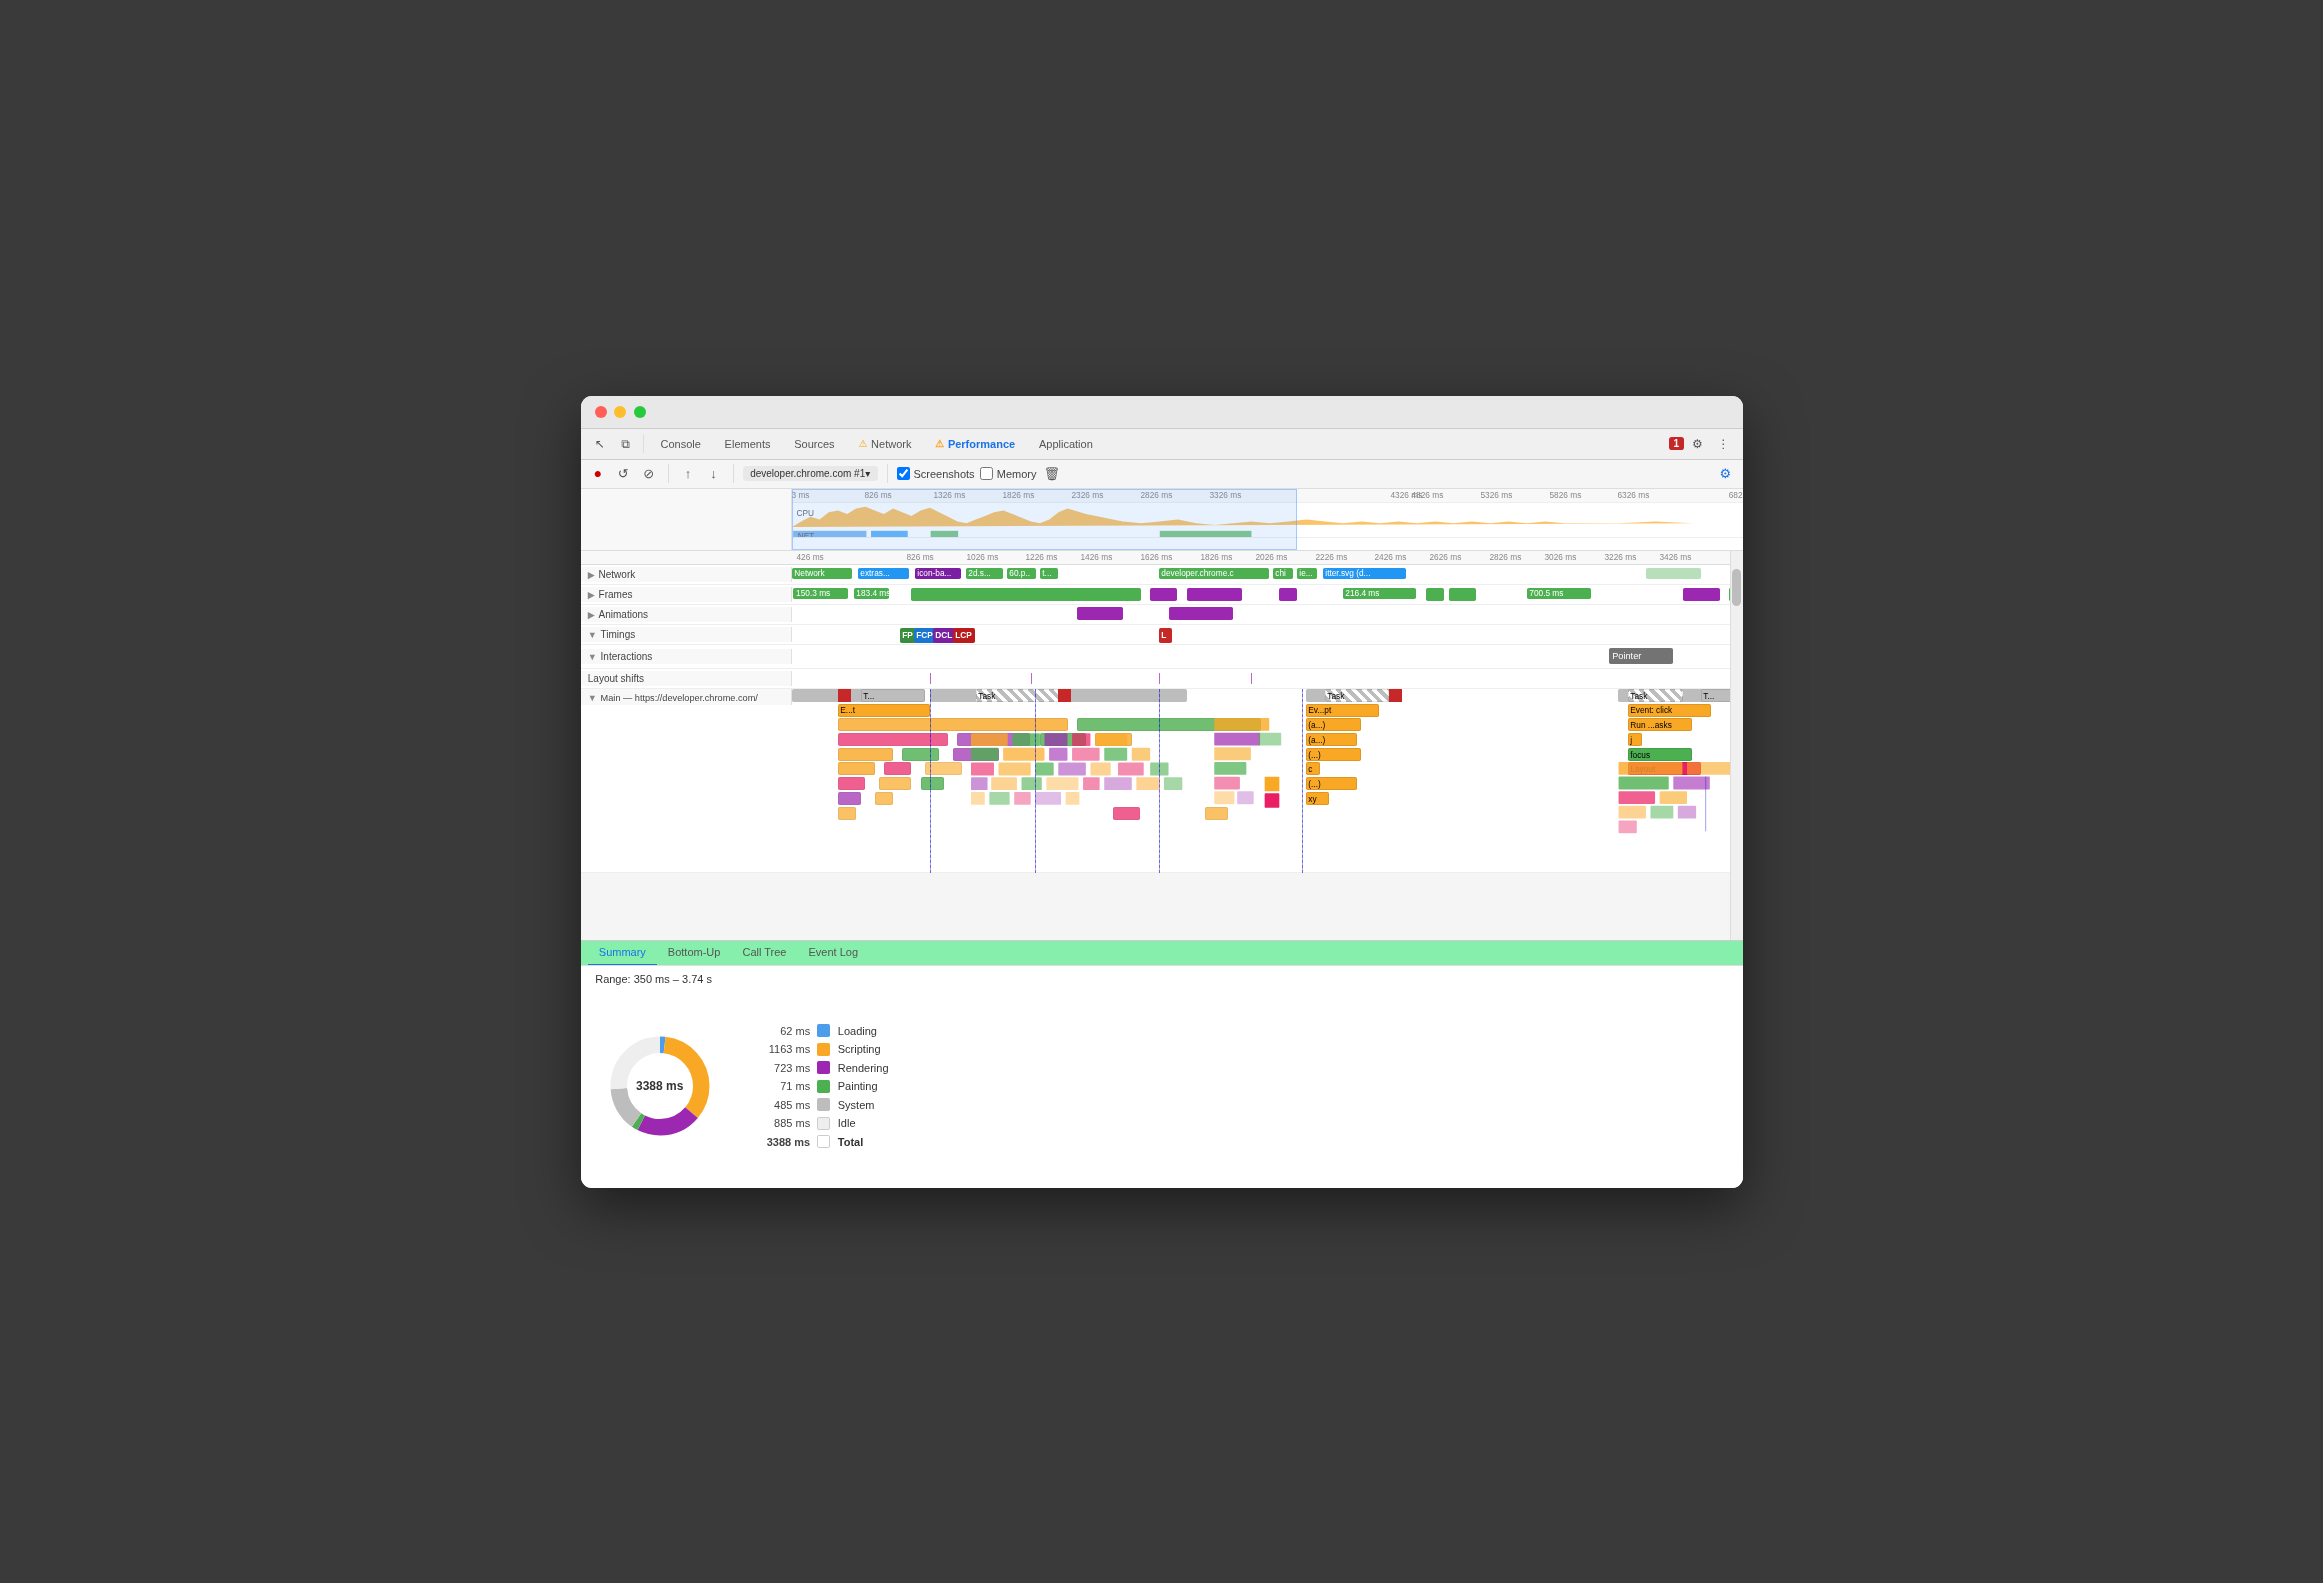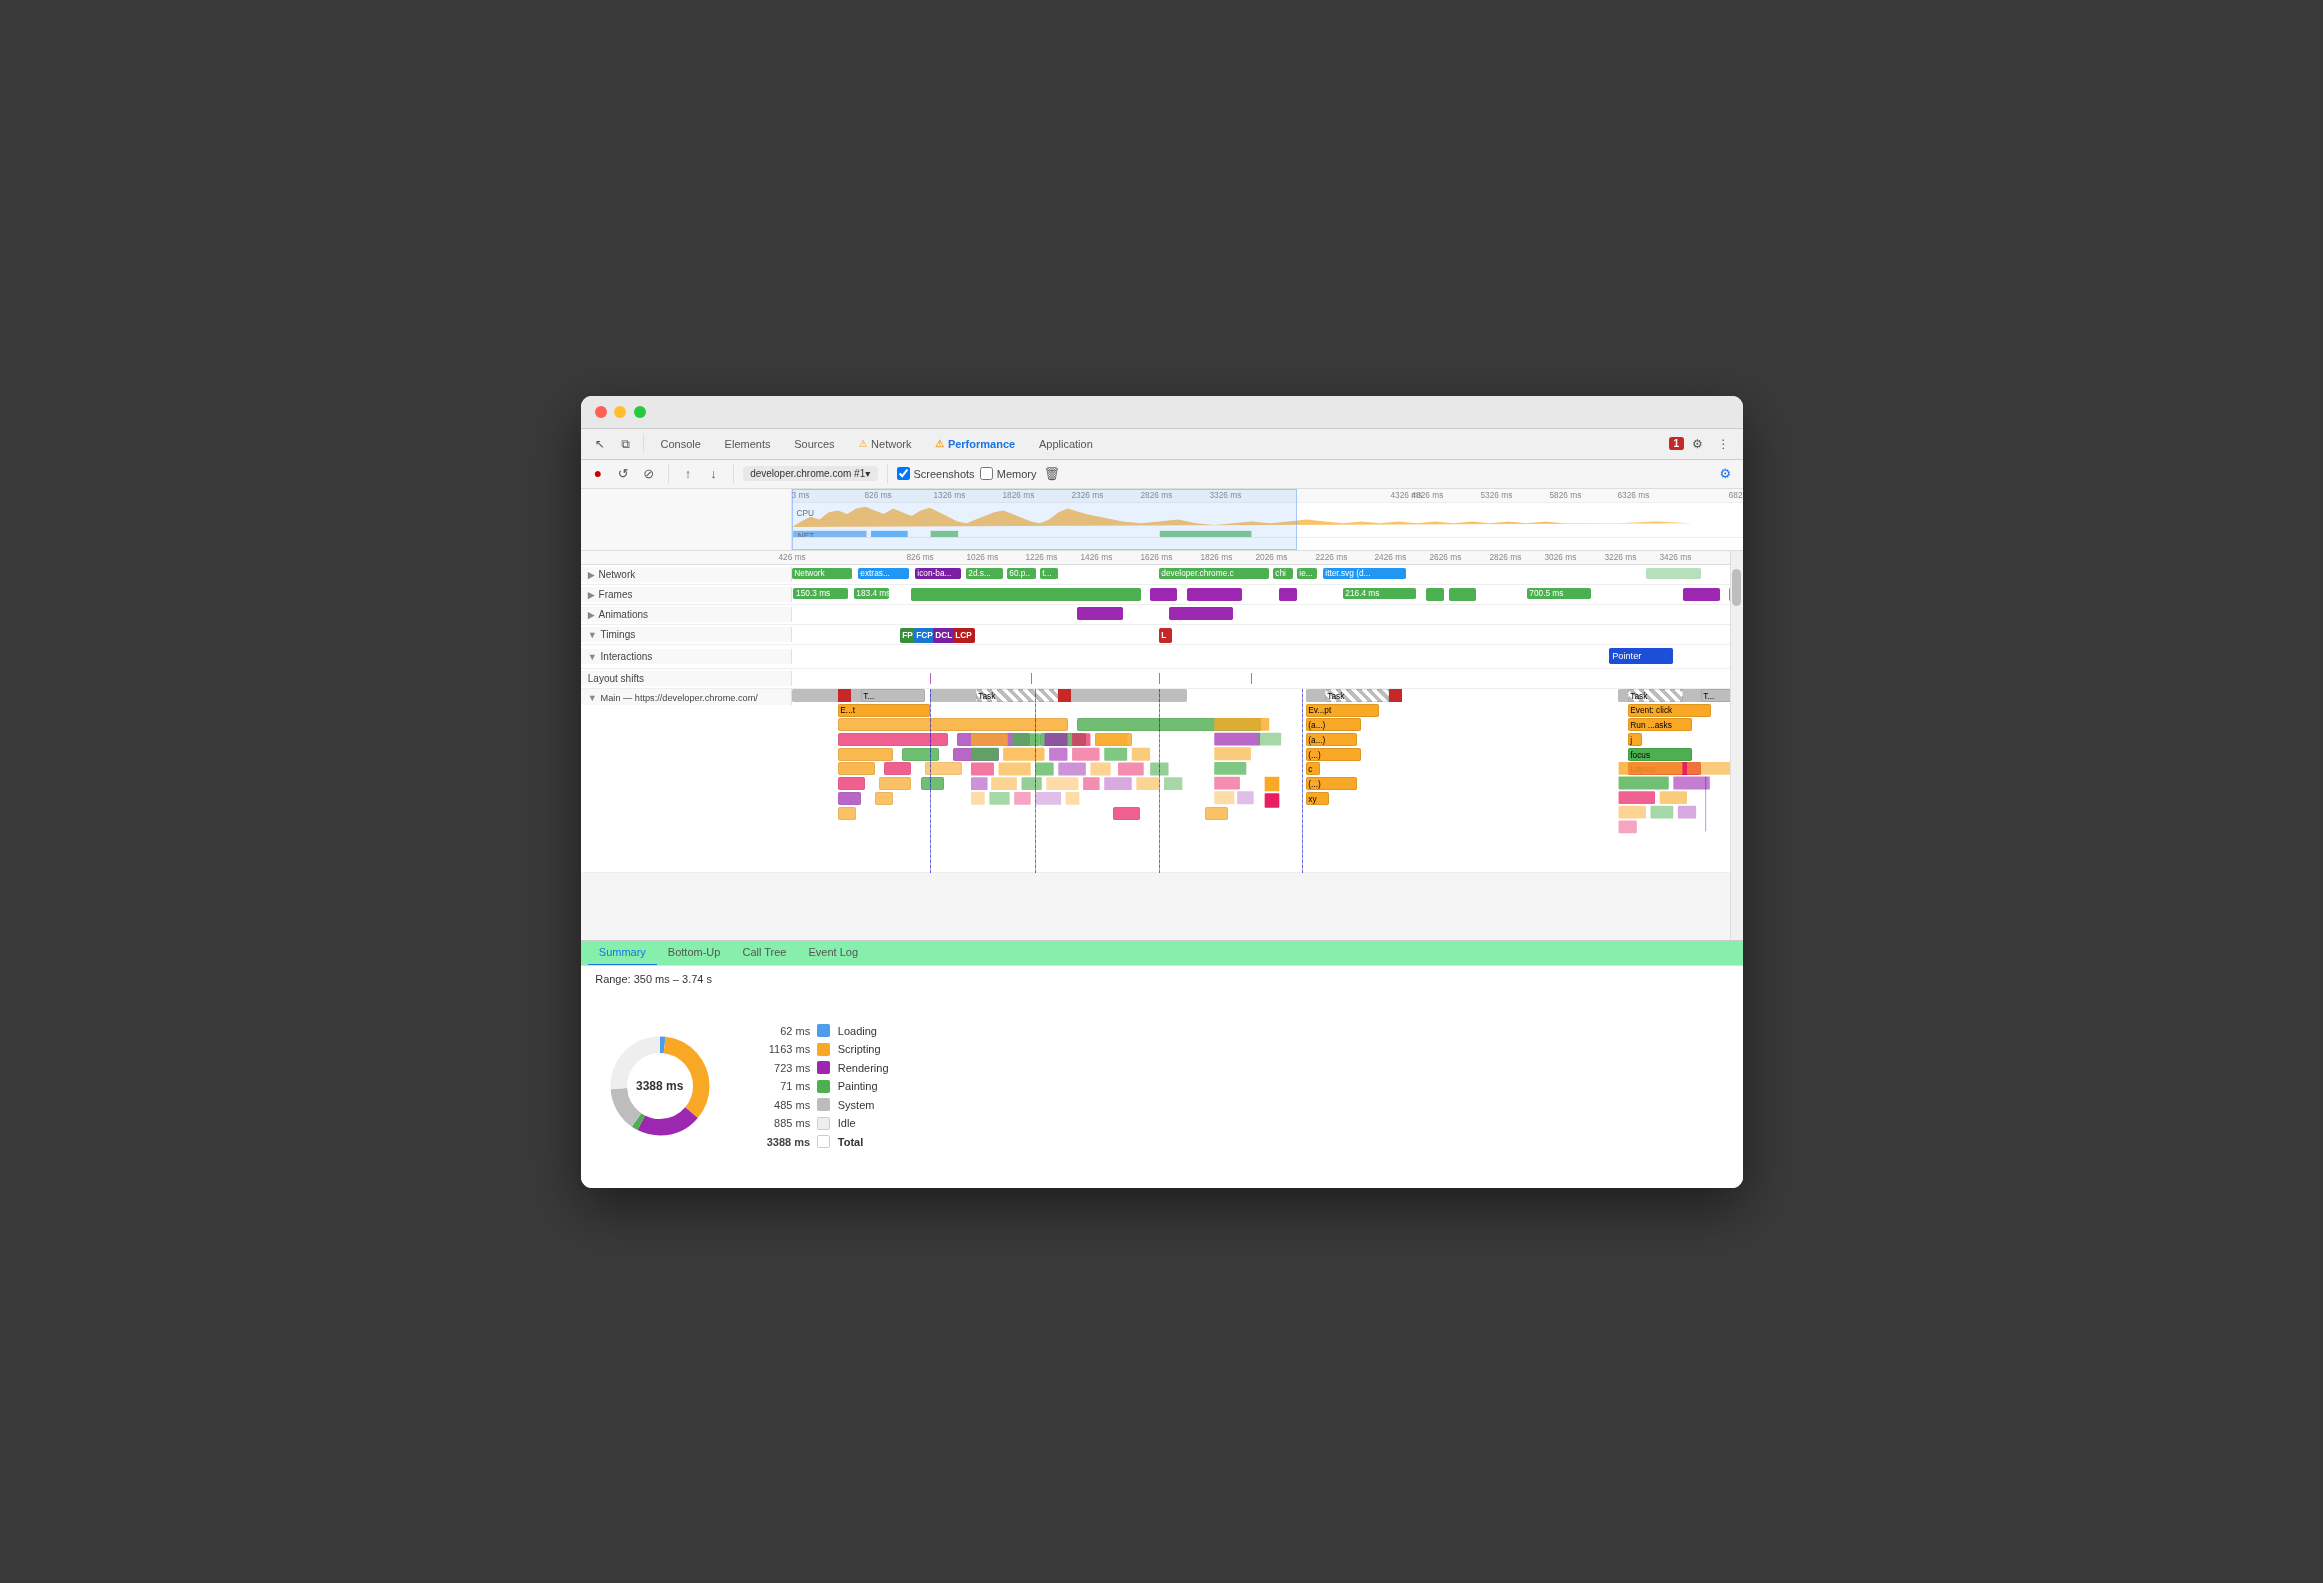--- a/index.html
+++ b/index.html
@@ -434,21 +434,21 @@
 
           <div style="position:absolute;top:0;left:0;width:505px;height:100%;background:rgba(100,160,250,0.15);border:0.9px solid rgba(100,160,250,0.5);pointer-events:none;"></div>
         </div>
       </div>
     </div>
 
     <div class="main-area">
       <div class="tracks-container">
 
         <div class="time-ruler" style="padding-left:211px;height:14.7px;position:relative;border-bottom:0.9px solid #ddd;overflow:hidden;">
-          <span style="position:absolute;left:198px;font-size:8.3px;color:#888;">426 ms</span>
+          <span style="position:absolute;left:216px;font-size:8.3px;color:#888;">426 ms</span>
           <span style="position:absolute;left:266px;font-size:8.3px;color:#888;margin-top:47px;">626 ms</span>
           <span style="position:absolute;left:326px;font-size:8.3px;color:#888;">826 ms</span>
           <span style="position:absolute;left:386px;font-size:8.3px;color:#888;">1026 ms</span>
           <span style="position:absolute;left:445px;font-size:8.3px;color:#888;">1226 ms</span>
           <span style="position:absolute;left:500px;font-size:8.3px;color:#888;">1426 ms</span>
           <span style="position:absolute;left:560px;font-size:8.3px;color:#888;">1626 ms</span>
           <span style="position:absolute;left:620px;font-size:8.3px;color:#888;">1826 ms</span>
           <span style="position:absolute;left:675px;font-size:8.3px;color:#888;">2026 ms</span>
           <span style="position:absolute;left:735px;font-size:8.3px;color:#888;">2226 ms</span>
           <span style="position:absolute;left:794px;font-size:8.3px;color:#888;">2426 ms</span>
@@ -538,21 +538,21 @@
         </div>
 
         <div class="track-row" style="height:24px;">
           <div class="track-label">
             <span style="color:#888;font-size:9.2px;">▼</span>
             <span>Interactions</span>
           </div>
           <div class="track-content">
             <div style="position:relative;height:24px;">
 
-              <div style="position:absolute;left:817px;top:2.8px;height:16.5px;width:64px;background:#1d4ed8;border-radius:1.8px;display:flex;align-items:center;padding:0 3.7px;font-size:9.2px;color:#fff;">Pointer</div>
+              <div style="position:absolute;left:817px;top:2.8px;height:16.5px;width:64px;background:#737373;border-radius:1.8px;display:flex;align-items:center;padding:0 3.7px;font-size:9.2px;color:#fff;">Pointer</div>
             </div>
           </div>
         </div>
 
         <div class="track-row" style="height:18.4px;">
           <div class="track-label">
             <span>Layout shifts</span>
           </div>
           <div class="track-content">
             <div style="position:relative;height:18.4px;">

